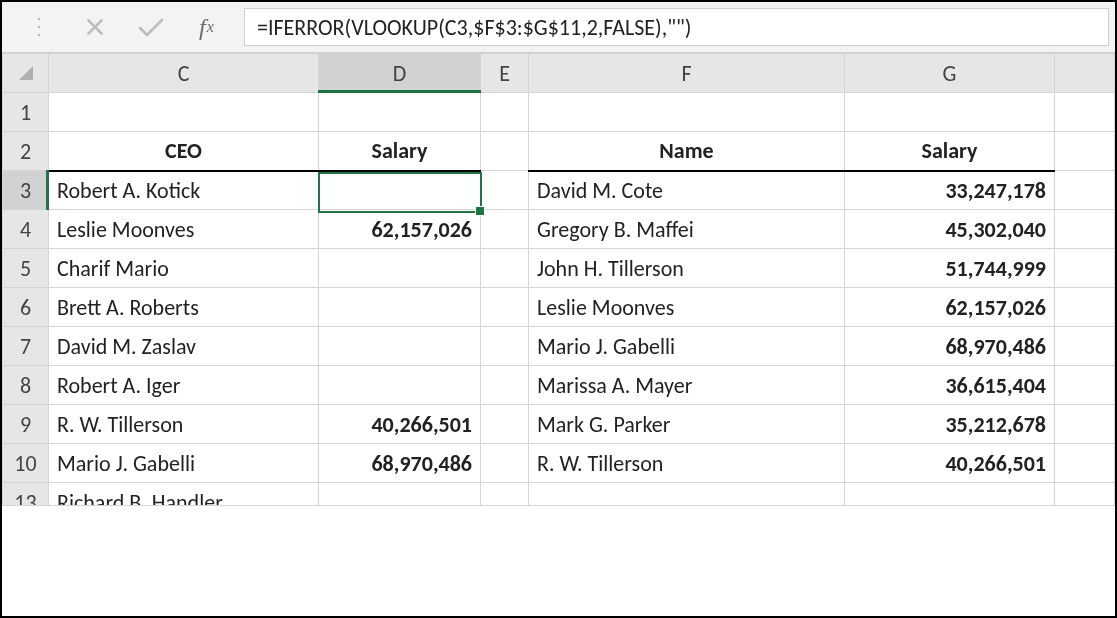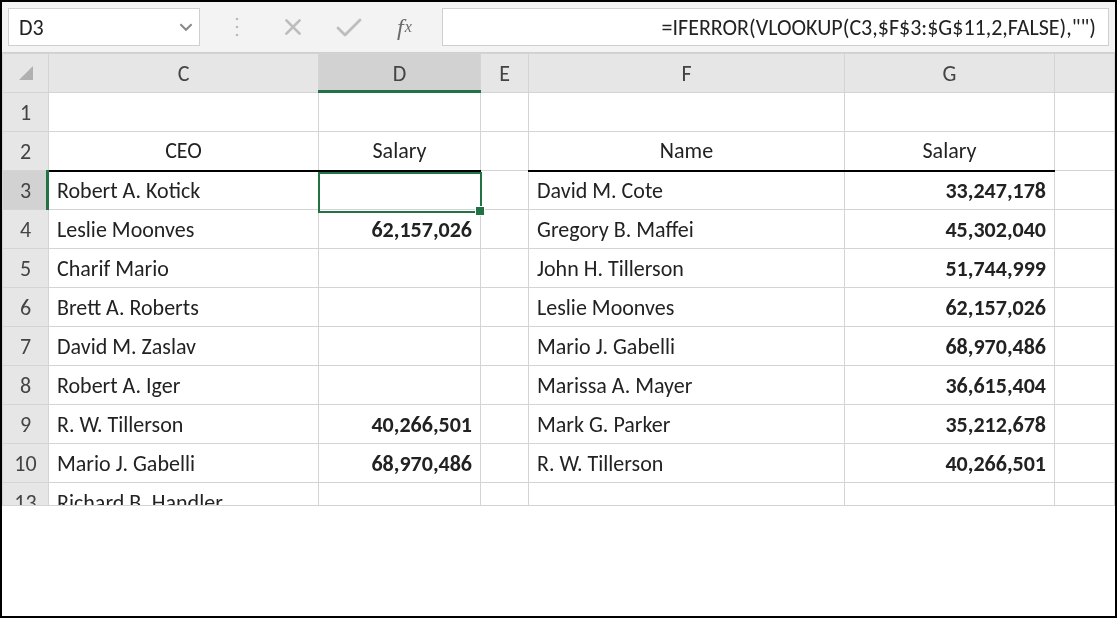--- a/index.html
+++ b/index.html
@@ -19,21 +19,21 @@
   
   .fbar{display:flex;align-items:stretch;height:50px;background:#f3f3f3;border-bottom:1px solid var(--fbar-border);}
   .namebox{width:170px;display:flex;align-items:center;background:#fff;border:1px solid var(--fbar-border);margin:6px 0 6px 6px;padding:0 10px;font-size:22px;position:relative;}
   .namebox .dd{position:absolute;right:6px;top:50%;transform:translateY(-50%);}
   .dd svg{display:block;}
   .fbtns{display:flex;align-items:center;gap:22px;padding:0 20px;}
   .fbtn{width:34px;height:34px;display:flex;align-items:center;justify-content:center;color:var(--icon-gray);}
   .fbtn svg{display:block;}
   .fxbtn{font-style:italic;font-family:"Times New Roman",serif;font-size:24px;color:var(--fx-gray);letter-spacing:1px;}
   .fxbtn sub{font-size:16px;vertical-align:-4px;}
-  .formula{flex:1;display:flex;align-items:center;background:#fff;border:1px solid var(--fbar-border);margin:6px 6px 6px 0;padding:0 12px;font-size:22px;white-space:nowrap;overflow:hidden;justify-content:flex-end;}
+  .formula{flex:1;display:flex;align-items:center;background:#fff;border:1px solid var(--fbar-border);margin:6px 6px 6px 0;padding:0 12px;font-size:22px;white-space:nowrap;overflow:hidden;}
 
   
   .sheet{position:relative;}
   table{border-collapse:collapse;table-layout:fixed;width:100%;}
   th,td{border:1px solid var(--grid-gray);padding:0;height:39px;font-size:22px;font-weight:400;box-sizing:border-box;}
   td>div, th>div{padding:0 8px;overflow:hidden;white-space:nowrap;}
 
   
   th.corner{width:46px;background:var(--header-gray);}
   th.corner svg{display:block;margin:auto;}
@@ -49,43 +49,35 @@
   col.c-C{width:270px;}
   col.c-D{width:162px;}
   col.c-E{width:48px;}
   col.c-F{width:316px;}
   col.c-G{width:210px;}
   col.c-H{width:60px;}
 
   
   td.cell{background:#fff;}
   td.cell.num>div{text-align:right;font-weight:bold;}
-  td.cell.hdr>div{font-weight:400;text-align:center;}
+  td.cell.hdr>div{font-weight:700;text-align:center;}
   td.cell.hdr{border-bottom:2px solid #000;}
 
   
   .select-box{position:absolute;border:2.5px solid var(--select-green);box-sizing:border-box;pointer-events:none;}
   .select-handle{position:absolute;width:8px;height:8px;background:var(--select-green);right:-5px;bottom:-5px;border:1px solid #fff;}
 
   
   tr.cut td,tr.cut th{height:22px;overflow:hidden;}
   tr.cut td>div,tr.cut th>div{height:22px;line-height:39px;}
 </style>
 </head>
 <body>
 
 <div class="fbar">
-  <div class="namebox">
-    <span>D3</span>
-    <span class="dd">
-      <svg width="14" height="14" viewBox="0 0 10 10">
-          <path d="M1 3 L5 7 L9 3" fill="none" stroke="#888" stroke-width="1.4"></path>
-        </svg>
-    </span>
-  </div>
   <div class="fbtns">
     <span class="fbtn">
       <svg width="6" height="26">
           <circle cx="3" cy="5" r="1.3" fill="#bbb"></circle>
           <circle cx="3" cy="13" r="1.3" fill="#bbb"></circle>
           <circle cx="3" cy="21" r="1.3" fill="#bbb"></circle>
         </svg>
     </span>
     <span class="fbtn">
       <svg width="22" height="22" viewBox="0 0 20 20">

